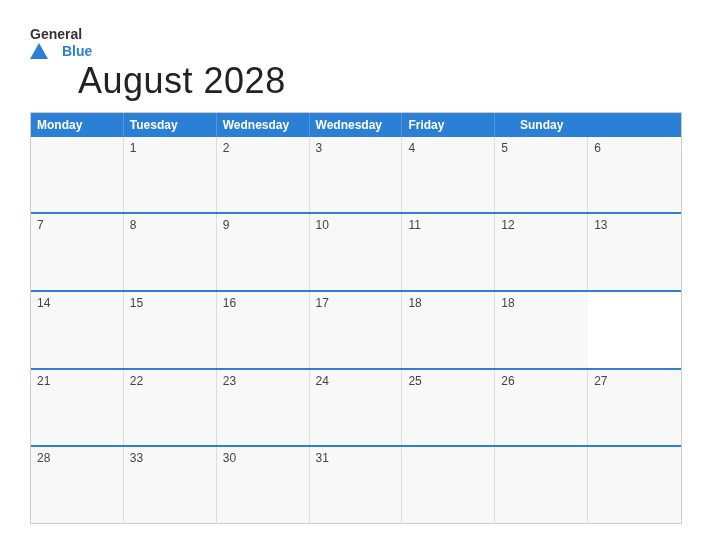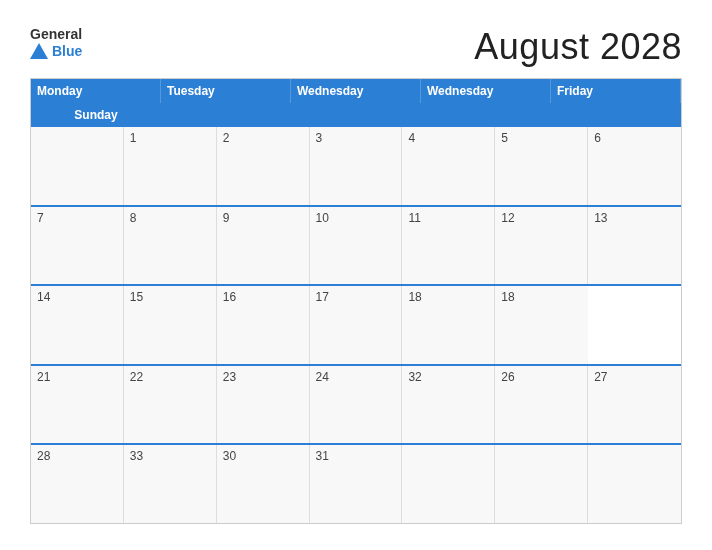--- a/index.html
+++ b/index.html
@@ -18,65 +18,67 @@
       background: #fff;
       padding: 16px 20px;
       display: flex;
       flex-direction: column;
     }
     .header {
       display: flex;
       align-items: flex-start;
       justify-content: space-between;
       margin-bottom: 10px;
+      flex-direction: column;
     }
     .logo {
       display: flex;
       flex-direction: column;
       align-items: flex-start;
     }
     .logo-general {
       font-size: 14px;
       font-weight: bold;
       color: #333;
       line-height: 1.2;
     }
     .logo-blue-row {
       display: flex;
       align-items: center;
-      gap: 4px;
+      gap: 14px;
     }
     .logo-triangle {
       width: 0;
       height: 0;
       border-left: 9px solid transparent;
       border-right: 9px solid transparent;
       border-bottom: 16px solid #2b7fd4;
     }
     .logo-blue-text {
       font-size: 14px;
       font-weight: bold;
       color: #2b7fd4;
       line-height: 1.2;
     }
     .calendar-title {
       font-size: 36px;
       font-weight: normal;
       color: #222;
       letter-spacing: 0.5px;
+      margin-left: 48px;
     }
     .calendar {
       flex: 1;
       display: flex;
       flex-direction: column;
       border: 1px solid #ccc;
     }
     .cal-header-row {
       display: grid;
-      grid-template-columns: repeat(5, 1fr);
+      grid-template-columns: repeat(7, 1fr);
       background: #2b7fd4;
     }
     .cal-header-cell {
       color: #fff;
       font-size: 12px;
       font-weight: bold;
       padding: 5px 6px;
       border-right: 1px solid #5599dd;
     }
     .cal-header-cell:last-child {
@@ -165,21 +167,21 @@
           <div class="cal-cell"><span class="day-num">16</span></div>
           <div class="cal-cell"><span class="day-num">17</span></div>
           <div class="cal-cell"><span class="day-num">18</span></div>
           <div class="cal-cell"><span class="day-num">18</span></div>
         </div>
         <div class="cal-week">
           <div class="cal-cell"><span class="day-num">21</span></div>
           <div class="cal-cell"><span class="day-num">22</span></div>
           <div class="cal-cell"><span class="day-num">23</span></div>
           <div class="cal-cell"><span class="day-num">24</span></div>
-          <div class="cal-cell"><span class="day-num">32</span></div>
+          <div class="cal-cell"><span class="day-num">25</span></div>
           <div class="cal-cell"><span class="day-num">26</span></div>
           <div class="cal-cell"><span class="day-num">27</span></div>
         </div>
         <div class="cal-week">
           <div class="cal-cell"><span class="day-num">28</span></div>
           <div class="cal-cell"><span class="day-num">33</span></div>
           <div class="cal-cell"><span class="day-num">30</span></div>
           <div class="cal-cell"><span class="day-num">31</span></div>
           <div class="cal-cell empty"></div>
           <div class="cal-cell empty"></div>

